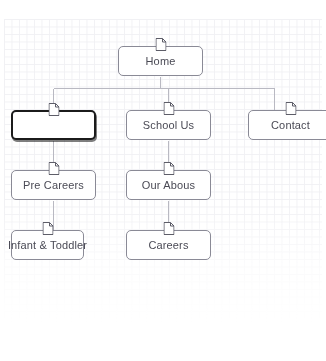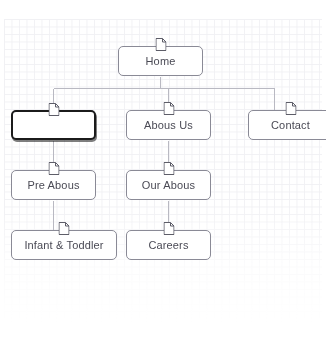--- a/index.html
+++ b/index.html
@@ -131,54 +131,54 @@
     </span>
   </div>
 
   <div class="node" style="left:126px; top:110px; width:85px; height:30px;">
     <span class="page-icon">
       <svg viewBox="0 0 11 13" width="11" height="13">
         <path d="M0.5 0.5 H7.0 L10.5 4.0 V12.5 H0.5 Z" fill="#ffffff" stroke="#5d5d68" stroke-width="1"></path>
         <path d="M7.0 0.5 V4.0 H10.5" fill="none" stroke="#5d5d68" stroke-width="1"></path>
       </svg>
     </span>
-    <span class="node-label">Abous Us</span>
+    <span class="node-label">School Us</span>
   </div>
 
   <div class="node" style="left:248px; top:110px; width:85px; height:30px;">
     <span class="page-icon">
       <svg viewBox="0 0 11 13" width="11" height="13">
         <path d="M0.5 0.5 H7.0 L10.5 4.0 V12.5 H0.5 Z" fill="#ffffff" stroke="#5d5d68" stroke-width="1"></path>
         <path d="M7.0 0.5 V4.0 H10.5" fill="none" stroke="#5d5d68" stroke-width="1"></path>
       </svg>
     </span>
     <span class="node-label">Contact</span>
   </div>
 
   <div class="node" style="left:11px; top:170px; width:85px; height:30px;">
     <span class="page-icon">
       <svg viewBox="0 0 11 13" width="11" height="13">
         <path d="M0.5 0.5 H7.0 L10.5 4.0 V12.5 H0.5 Z" fill="#ffffff" stroke="#5d5d68" stroke-width="1"></path>
         <path d="M7.0 0.5 V4.0 H10.5" fill="none" stroke="#5d5d68" stroke-width="1"></path>
       </svg>
     </span>
-    <span class="node-label">Pre Abous</span>
+    <span class="node-label">Pre Careers</span>
   </div>
 
   <div class="node" style="left:126px; top:170px; width:85px; height:30px;">
     <span class="page-icon">
       <svg viewBox="0 0 11 13" width="11" height="13">
         <path d="M0.5 0.5 H7.0 L10.5 4.0 V12.5 H0.5 Z" fill="#ffffff" stroke="#5d5d68" stroke-width="1"></path>
         <path d="M7.0 0.5 V4.0 H10.5" fill="none" stroke="#5d5d68" stroke-width="1"></path>
       </svg>
     </span>
     <span class="node-label">Our Abous</span>
   </div>
 
-  <div class="node" style="left:11px; top:230px; width:106px; height:30px;">
+  <div class="node" style="left:11px; top:230px; width:73px; height:30px;">
     <span class="page-icon">
       <svg viewBox="0 0 11 13" width="11" height="13">
         <path d="M0.5 0.5 H7.0 L10.5 4.0 V12.5 H0.5 Z" fill="#ffffff" stroke="#5d5d68" stroke-width="1"></path>
         <path d="M7.0 0.5 V4.0 H10.5" fill="none" stroke="#5d5d68" stroke-width="1"></path>
       </svg>
     </span>
     <span class="node-label">Infant &amp; Toddler</span>
   </div>
 
   <div class="node" style="left:126px; top:230px; width:85px; height:30px;">

